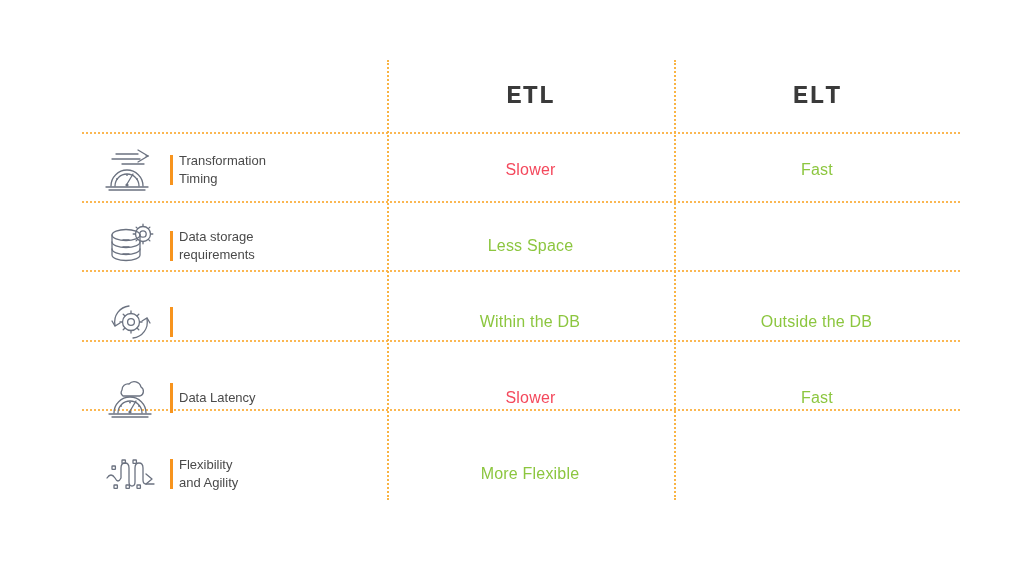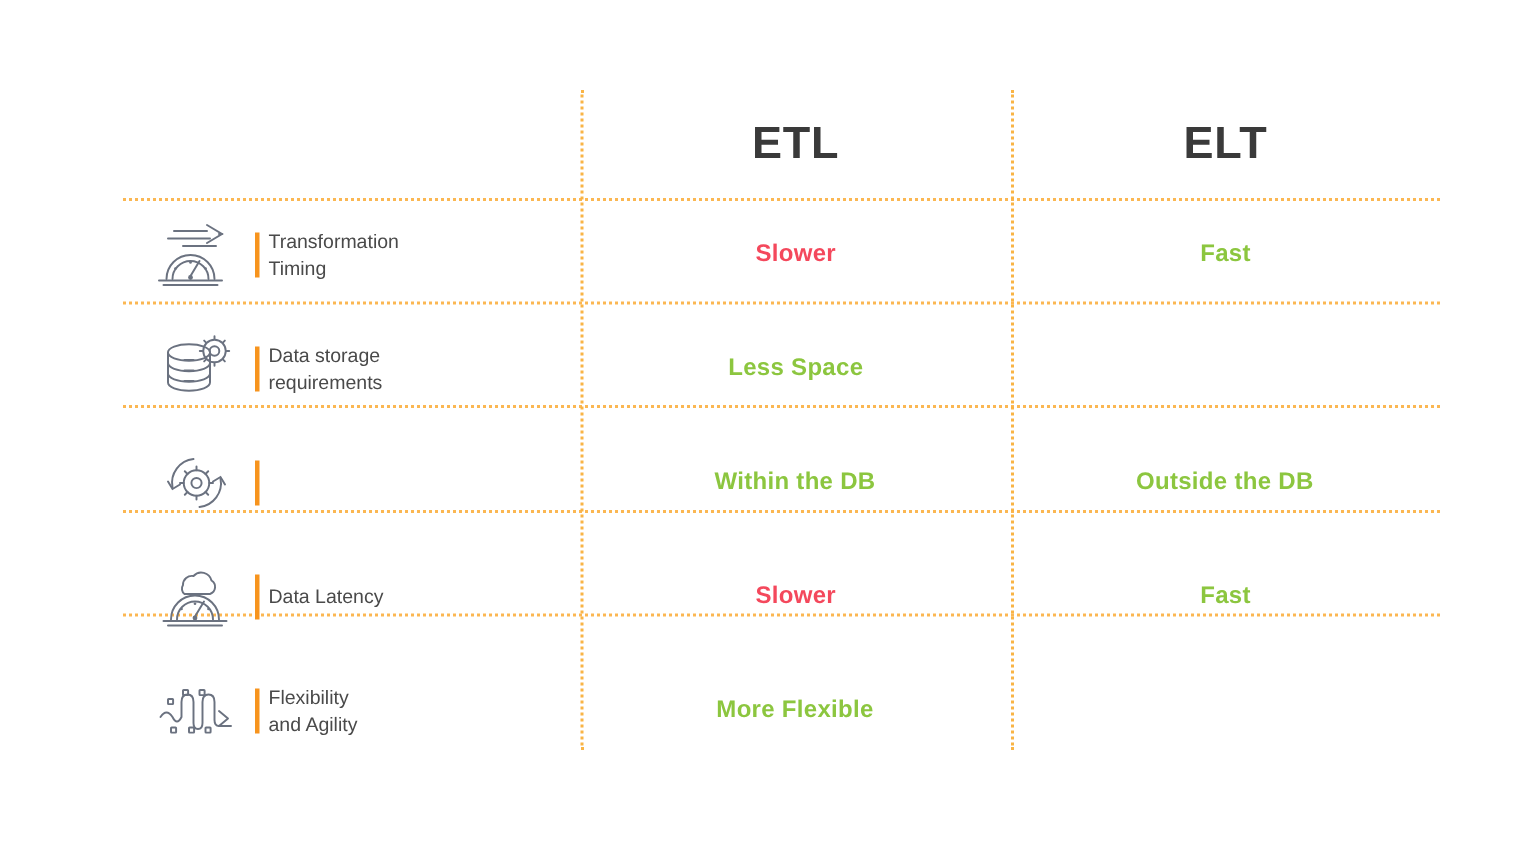--- a/index.html
+++ b/index.html
@@ -72,24 +72,25 @@
     justify-content: center;
     box-sizing: border-box;
   }
 
   .cell-val.last { width: 286px; }
 
   
   .row-header { height: 72px; }
 
   .head-text {
-    font-size: 30px;
+    font-size: 26px;
     font-weight: bold;
     color: #3a3a3a;
     letter-spacing: 0.5px;
+    font-family: Liberation Mono, monospace;
   }
 
   
   .row-body { height: 76px; }
 
   .label-wrap {
     display: flex;
     align-items: center;
     gap: 0px;
     width: 100%;
@@ -117,21 +118,21 @@
     text-align: left;
     font-size: 13px;
     font-weight: normal;
     color: #4a4a4a;
     line-height: 1.42;
     padding-right: 34px;
   }
 
   .val-text {
     font-size: 16px;
-    font-weight: 700;
+    font-weight: 400;
     letter-spacing: 0.2px;
   }
 
   .val-green { color: #8CC63F; }
   .val-red   { color: #F4485C; }
 
   svg { display: block; }
 </style>
 </head>
 <body>

